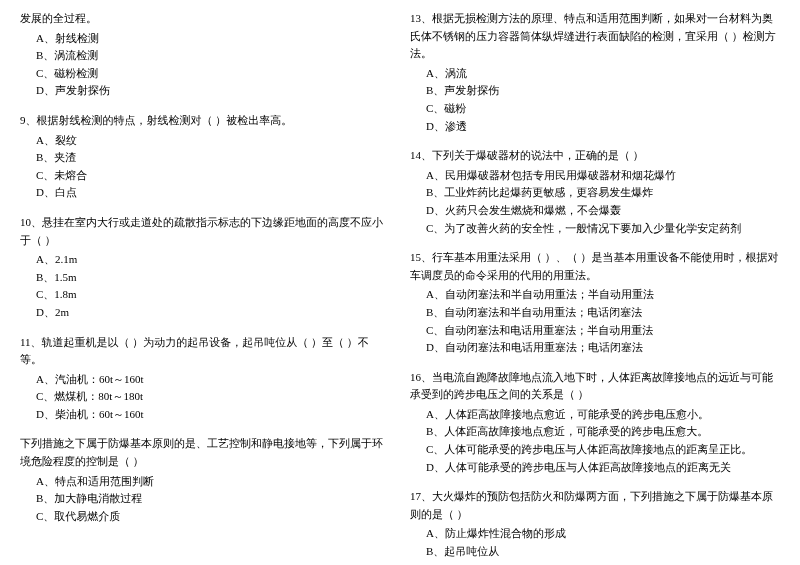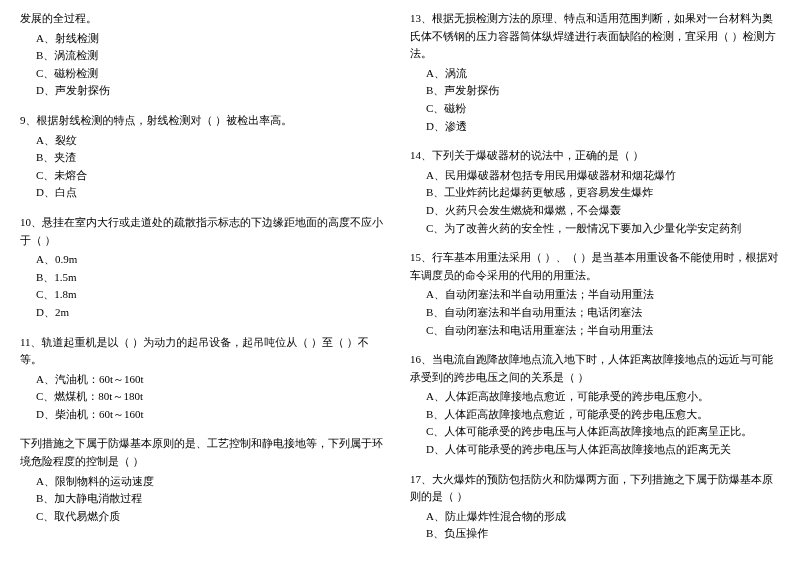--- a/index.html
+++ b/index.html
@@ -55,36 +55,36 @@
     <div class="question-block">
       <div class="question-text">9、根据射线检测的特点，射线检测对（    ）被检出率高。</div>
       <div class="option">A、裂纹</div>
       <div class="option">B、夹渣</div>
       <div class="option">C、未熔合</div>
       <div class="option">D、白点</div>
     </div>
 
     <div class="question-block">
       <div class="question-text">10、悬挂在室内大行或走道处的疏散指示标志的下边缘距地面的高度不应小于（    ）</div>
-      <div class="option">A、0.9m</div>
+      <div class="option">A、2.1m</div>
       <div class="option">B、1.5m</div>
       <div class="option">C、1.8m</div>
       <div class="option">D、2m</div>
     </div>
 
     <div class="question-block">
       <div class="question-text">11、轨道起重机是以（    ）为动力的起吊设备，起吊吨位从（    ）至（    ）不等。</div>
       <div class="option">A、汽油机：60t～160t</div>
       <div class="option">C、燃煤机：80t～180t</div>
       <div class="option">D、柴油机：60t～160t</div>
     </div>
 
     <div class="question-block">
       <div class="question-text">下列措施之下属于防爆基本原则的是、工艺控制和静电接地等，下列属于环境危险程度的控制是（    ）</div>
-      <div class="option">A、限制物料的运动速度</div>
+      <div class="option">A、特点和适用范围判断</div>
       <div class="option">B、加大静电消散过程</div>
       <div class="option">C、取代易燃介质</div>
     </div>
   </div>
 
   <div class="column">
 
     <div class="question-block">
       <div class="question-text">13、根据无损检测方法的原理、特点和适用范围判断，如果对一台材料为奥氏体不锈钢的压力容器筒体纵焊缝进行表面缺陷的检测，宜采用（    ）检测方法。</div>
       <div class="option">A、涡流</div>
@@ -99,29 +99,30 @@
       <div class="option">B、工业炸药比起爆药更敏感，更容易发生爆炸</div>
       <div class="option">D、火药只会发生燃烧和爆燃，不会爆轰</div>
       <div class="option">C、为了改善火药的安全性，一般情况下要加入少量化学安定药剂</div>
     </div>
 
     <div class="question-block">
       <div class="question-text">15、行车基本用重法采用（    ）、（    ）是当基本用重设备不能使用时，根据对车调度员的命令采用的代用的用重法。</div>
       <div class="option">A、自动闭塞法和半自动用重法；半自动用重法</div>
       <div class="option">B、自动闭塞法和半自动用重法；电话闭塞法</div>
       <div class="option">C、自动闭塞法和电话用重塞法；半自动用重法</div>
+      <div class="option">D、自动闭塞法和电话用重塞法；电话闭塞法</div>
     </div>
 
     <div class="question-block">
       <div class="question-text">16、当电流自跑降故障地点流入地下时，人体距离故障接地点的远近与可能承受到的跨步电压之间的关系是（    ）</div>
       <div class="option">A、人体距高故障接地点愈近，可能承受的跨步电压愈小。</div>
       <div class="option">B、人体距高故障接地点愈近，可能承受的跨步电压愈大。</div>
       <div class="option">C、人体可能承受的跨步电压与人体距高故障接地点的距离呈正比。</div>
       <div class="option">D、人体可能承受的跨步电压与人体距高故障接地点的距离无关</div>
     </div>
 
     <div class="question-block">
       <div class="question-text">17、大火爆炸的预防包括防火和防爆两方面，下列措施之下属于防爆基本原则的是（    ）</div>
       <div class="option">A、防止爆炸性混合物的形成</div>
-      <div class="option">B、负压操作</div>
+      <div class="option">B、起吊吨位从</div>
     </div>
   </div>
 </div>
 
 </body></html>

